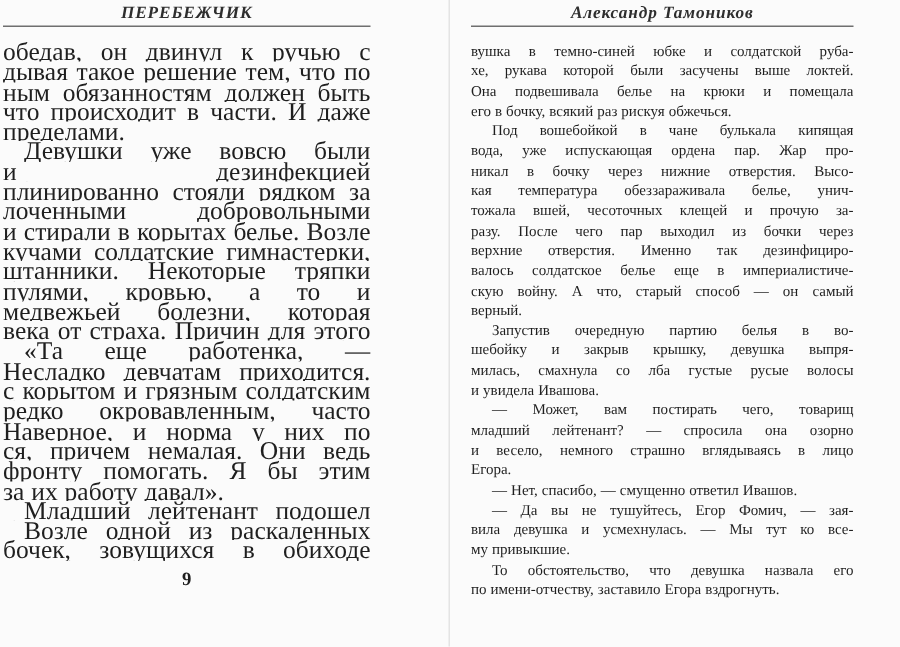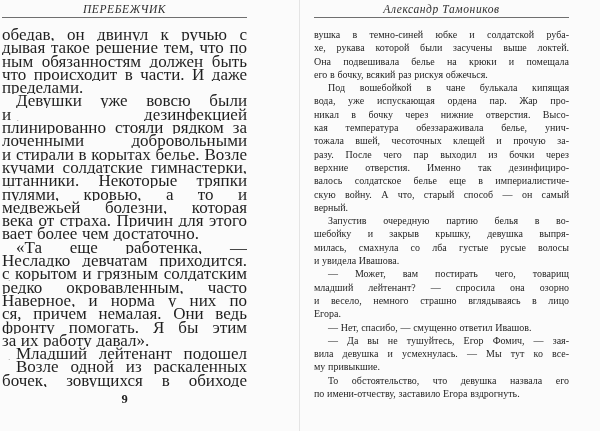--- a/index.html
+++ b/index.html
@@ -15,21 +15,21 @@
   .page { box-sizing: border-box; display: flex; flex-direction: column; }
   .page.left  { width: 299px; padding: 3px 52px 0 2px; }
   .page.right { width: 275px; padding: 3px 5px 0 15px; }
   .divider {
     position: absolute; left: 299px; top: 0; width: 1px; height: 431px;
     background: #e4e4e4;
   }
   .running-head {
     text-align: center; font-style: italic; font-size: 11.5px;
     line-height: 12px; letter-spacing: 0.6px; color: #2e2e2e;
-    white-space: nowrap; overflow: hidden;
+    white-space: nowrap; overflow: hidden; font-weight: bold;
   }
   .head-rule { border: none; border-bottom: 1px solid #6f6f6f; margin: 2px 0 0 0; height: 0; }
   .page-body { margin-top: 10px; }
   .page.left  .page-body { font-size: 17px; }
   .page.right .page-body { font-size: 10px; }
   .line {
     height: 13.3px; line-height: 13.3px; overflow: hidden;
     text-align: justify; text-align-last: justify;
     word-spacing: 0.02em;
   }
@@ -57,21 +57,20 @@
         <div class="line indent">Девушки уже вовсю были заняты стиркой</div>
         <div class="line">и дезинфекцией обмундирования. Они дисци-</div>
         <div class="line">плинированно стояли рядком за столами, ско-</div>
         <div class="line">лоченными добровольными помощниками,</div>
         <div class="line">и стирали в корытах белье. Возле них лежали</div>
         <div class="line">кучами солдатские гимнастерки, рубахи и под-</div>
         <div class="line">штанники. Некоторые тряпки были отмечены</div>
         <div class="line">пулями, кровью, а то и результатами той самой</div>
         <div class="line">медвежьей болезни, которая охватывает чело-</div>
         <div class="line">века от страха. Причин для этого на фронте бы-</div>
-        <div class="line end">вает более чем достаточно.</div>
         <div class="line indent">«Та еще работенка, — подумалось Егору. —</div>
         <div class="line">Несладко девчатам приходится. Всю войну</div>
         <div class="line">с корытом и грязным солдатским бельем, не-</div>
         <div class="line">редко окровавленным, часто завшивленным.</div>
         <div class="line">Наверное, и норма у них по стирке имеет-</div>
         <div class="line">ся, причем немалая. Они ведь сами вызвались</div>
         <div class="line">фронту помогать. Я бы этим девчатам ордена</div>
         <div class="line end">за их работу давал».</div>
         <div class="line indent end">Младший лейтенант подошел ближе.</div>
         <div class="line indent">Возле одной из раскаленных прожарочных</div>

